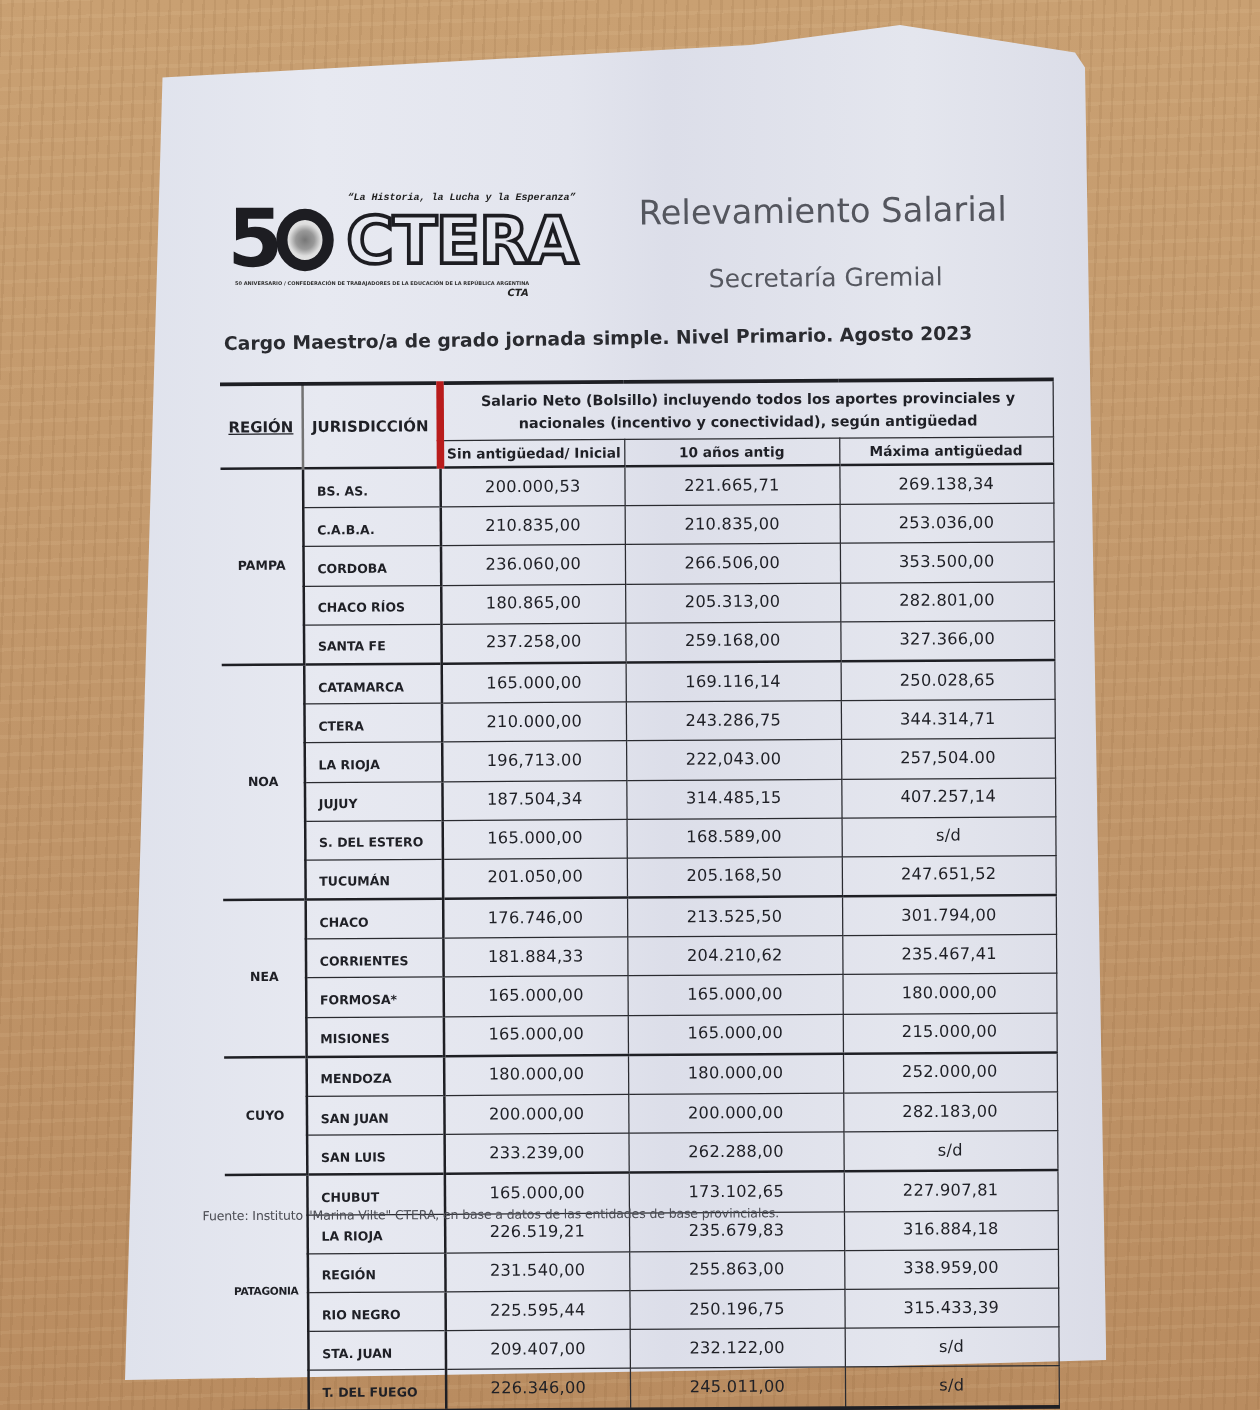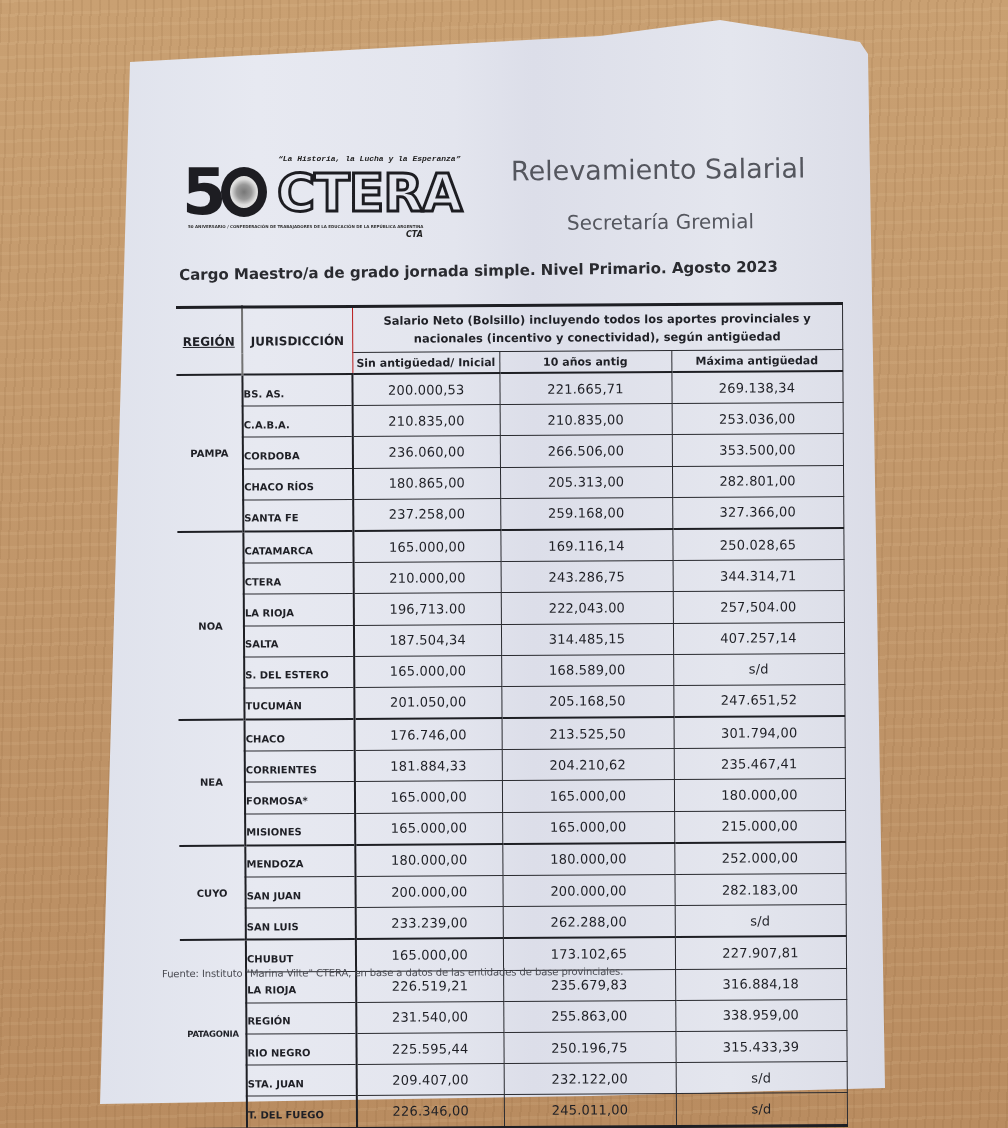--- a/index.html
+++ b/index.html
@@ -71,23 +71,23 @@
   col.c-jur { width: 110px; }
   col.c-v1 { width: 147px; }
   col.c-v2 { width: 172px; }
   col.c-v3 { width: 171px; }
   th { font-weight: bold; font-size: 12px; text-align: center; }
   th.region-h, th.jur-h { font-size: 12px; }
   th.group-h { font-size: 11.5px; line-height: 18px; padding: 4px 6px; height: 36px; }
   th.sub-h { font-size: 11px; height: 20px; font-weight: bold; margin-left: 44px; }
   td { height: 24.2px; font-size: 13px; text-align: center; }
   td.region { font-size: 10px; font-weight: bold; border-left: none; border-right: 2px solid #1e1f24; }
-  td.jur { font-size: 10px; font-weight: bold; text-align: left; padding-left: 0; padding-top: 6px; border-right: 2px solid #1e1f24; }
+  td.jur { font-size: 10px; font-weight: bold; text-align: left; padding-left: 10px; padding-top: 6px; border-right: 2px solid #1e1f24; }
   th.region-h { border-left: none; border-right: 2px solid #737373; text-decoration: underline; }
-  th.jur-h { border-right: 1px solid #b91c1c; }
+  th.jur-h { border-right: 6px solid #b91c1c; }
   tr.group-start td { border-top: 2px solid #1e1f24; }
   td.region.patagonia { font-size: 8.5px; letter-spacing: -0.3px; }
   td.num { letter-spacing: 0.2px; }
   .footer {
     position: absolute; left: 162px; top: 967px; font-size: 10px; color: #4a4b52;
     font-family: "DejaVu Sans", sans-serif; transform: rotate(-0.3deg); white-space: nowrap; letter-spacing: -0.1px;
   }
 </style>
 </head>
 <body>
@@ -172,21 +172,21 @@
           <td class="num">243.286,75</td>
           <td class="num">344.314,71</td>
         </tr>
         <tr>
           <td class="jur">LA RIOJA</td>
           <td class="num">196,713.00</td>
           <td class="num">222,043.00</td>
           <td class="num">257,504.00</td>
         </tr>
         <tr>
-          <td class="jur">SALTA</td>
+          <td class="jur">JUJUY</td>
           <td class="num">187.504,34</td>
           <td class="num">314.485,15</td>
           <td class="num">407.257,14</td>
         </tr>
         <tr>
           <td class="jur">S. DEL ESTERO</td>
           <td class="num">165.000,00</td>
           <td class="num">168.589,00</td>
           <td class="num">s/d</td>
         </tr>

